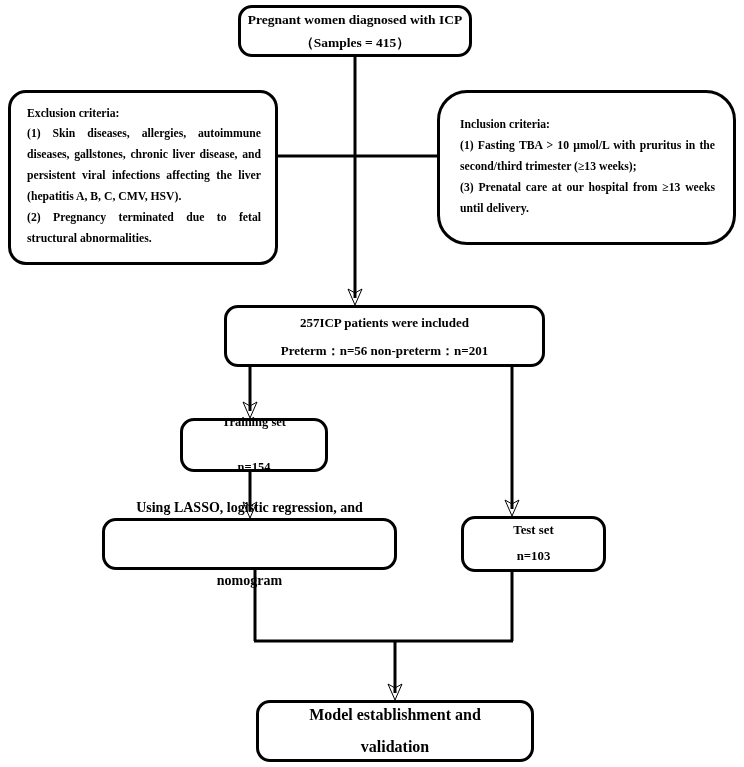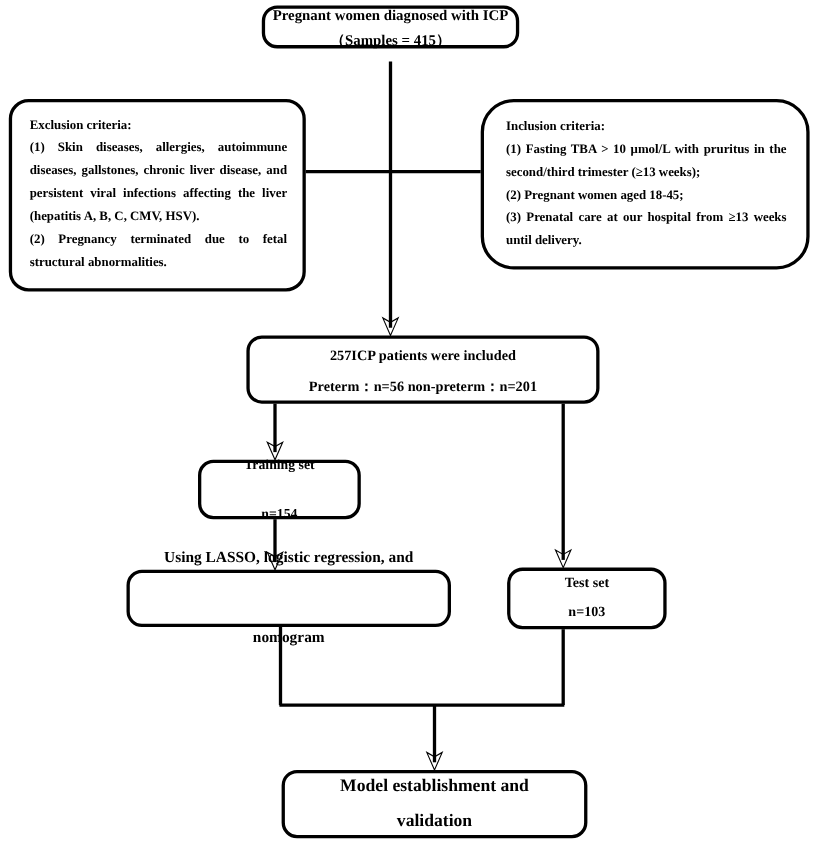--- a/index.html
+++ b/index.html
@@ -37,21 +37,21 @@
   .node.just {
     align-items: stretch;
     text-align: justify;
   }
   .line {
     line-height: 1.55;
   }
 
   
   #node-source {
-    left: 238px; top: 5px; width: 234px; height: 39px;
+    left: 238px; top: 5px; width: 234px; height: 52px;
     font-size: 13.5px;
     padding: 2px 6px 0 6px;
   }
   #node-source .line:first-child { margin-bottom: 2px; }
 
   #node-exclusion {
     left: 8px; top: 90px; width: 270px; height: 175px;
     font-size: 11.7px;
     padding: 8px 14px 10px 16px;
     border-radius: 18px;
@@ -73,21 +73,21 @@
   #node-included .line + .line { margin-top: 7px; }
 
   #node-training {
     left: 180px; top: 418px; width: 148px; height: 54px;
     font-size: 12.5px;
     gap: 20px;
   }
   #node-training .line + .line { margin-top: 6px; }
 
   #node-method {
-    left: 115px; top: 518px; width: 295px; height: 52px;
+    left: 102px; top: 518px; width: 295px; height: 52px;
     font-size: 14px;
     gap: 46px;
   }
   #node-method .line + .line { margin-top: 5px; }
 
   #node-test {
     left: 461px; top: 516px; width: 145px; height: 56px;
     font-size: 12.8px;
   }
   #node-test .line + .line { margin-top: 6px; }
@@ -142,21 +142,20 @@
 
   <div class="node just" id="node-exclusion">
     <div class="crit-head">Exclusion criteria:</div>
     <div class="crit-line">(1) Skin diseases, allergies, autoimmune diseases, gallstones, chronic liver disease, and persistent viral infections affecting the liver (hepatitis A, B, C, CMV, HSV).</div>
     <div class="crit-line">(2) Pregnancy terminated due to fetal structural abnormalities.</div>
   </div>
 
   <div class="node just" id="node-inclusion">
     <div class="crit-head">Inclusion criteria:</div>
     <div class="crit-line">(1) Fasting TBA &gt; 10 μmol/L with pruritus in the second/third trimester (≥13 weeks);</div>
-    <div class="crit-line">(2) Pregnant women aged 18-45;</div>
     <div class="crit-line">(3) Prenatal care at our hospital from ≥13 weeks until delivery.</div>
   </div>
 
   <div class="node center" id="node-included">
     <div class="line">257ICP patients were included</div>
     <div class="line">Preterm：n=56   non-preterm：n=201</div>
   </div>
 
   <div class="node center" id="node-training">
     <div class="line">Training set</div>

